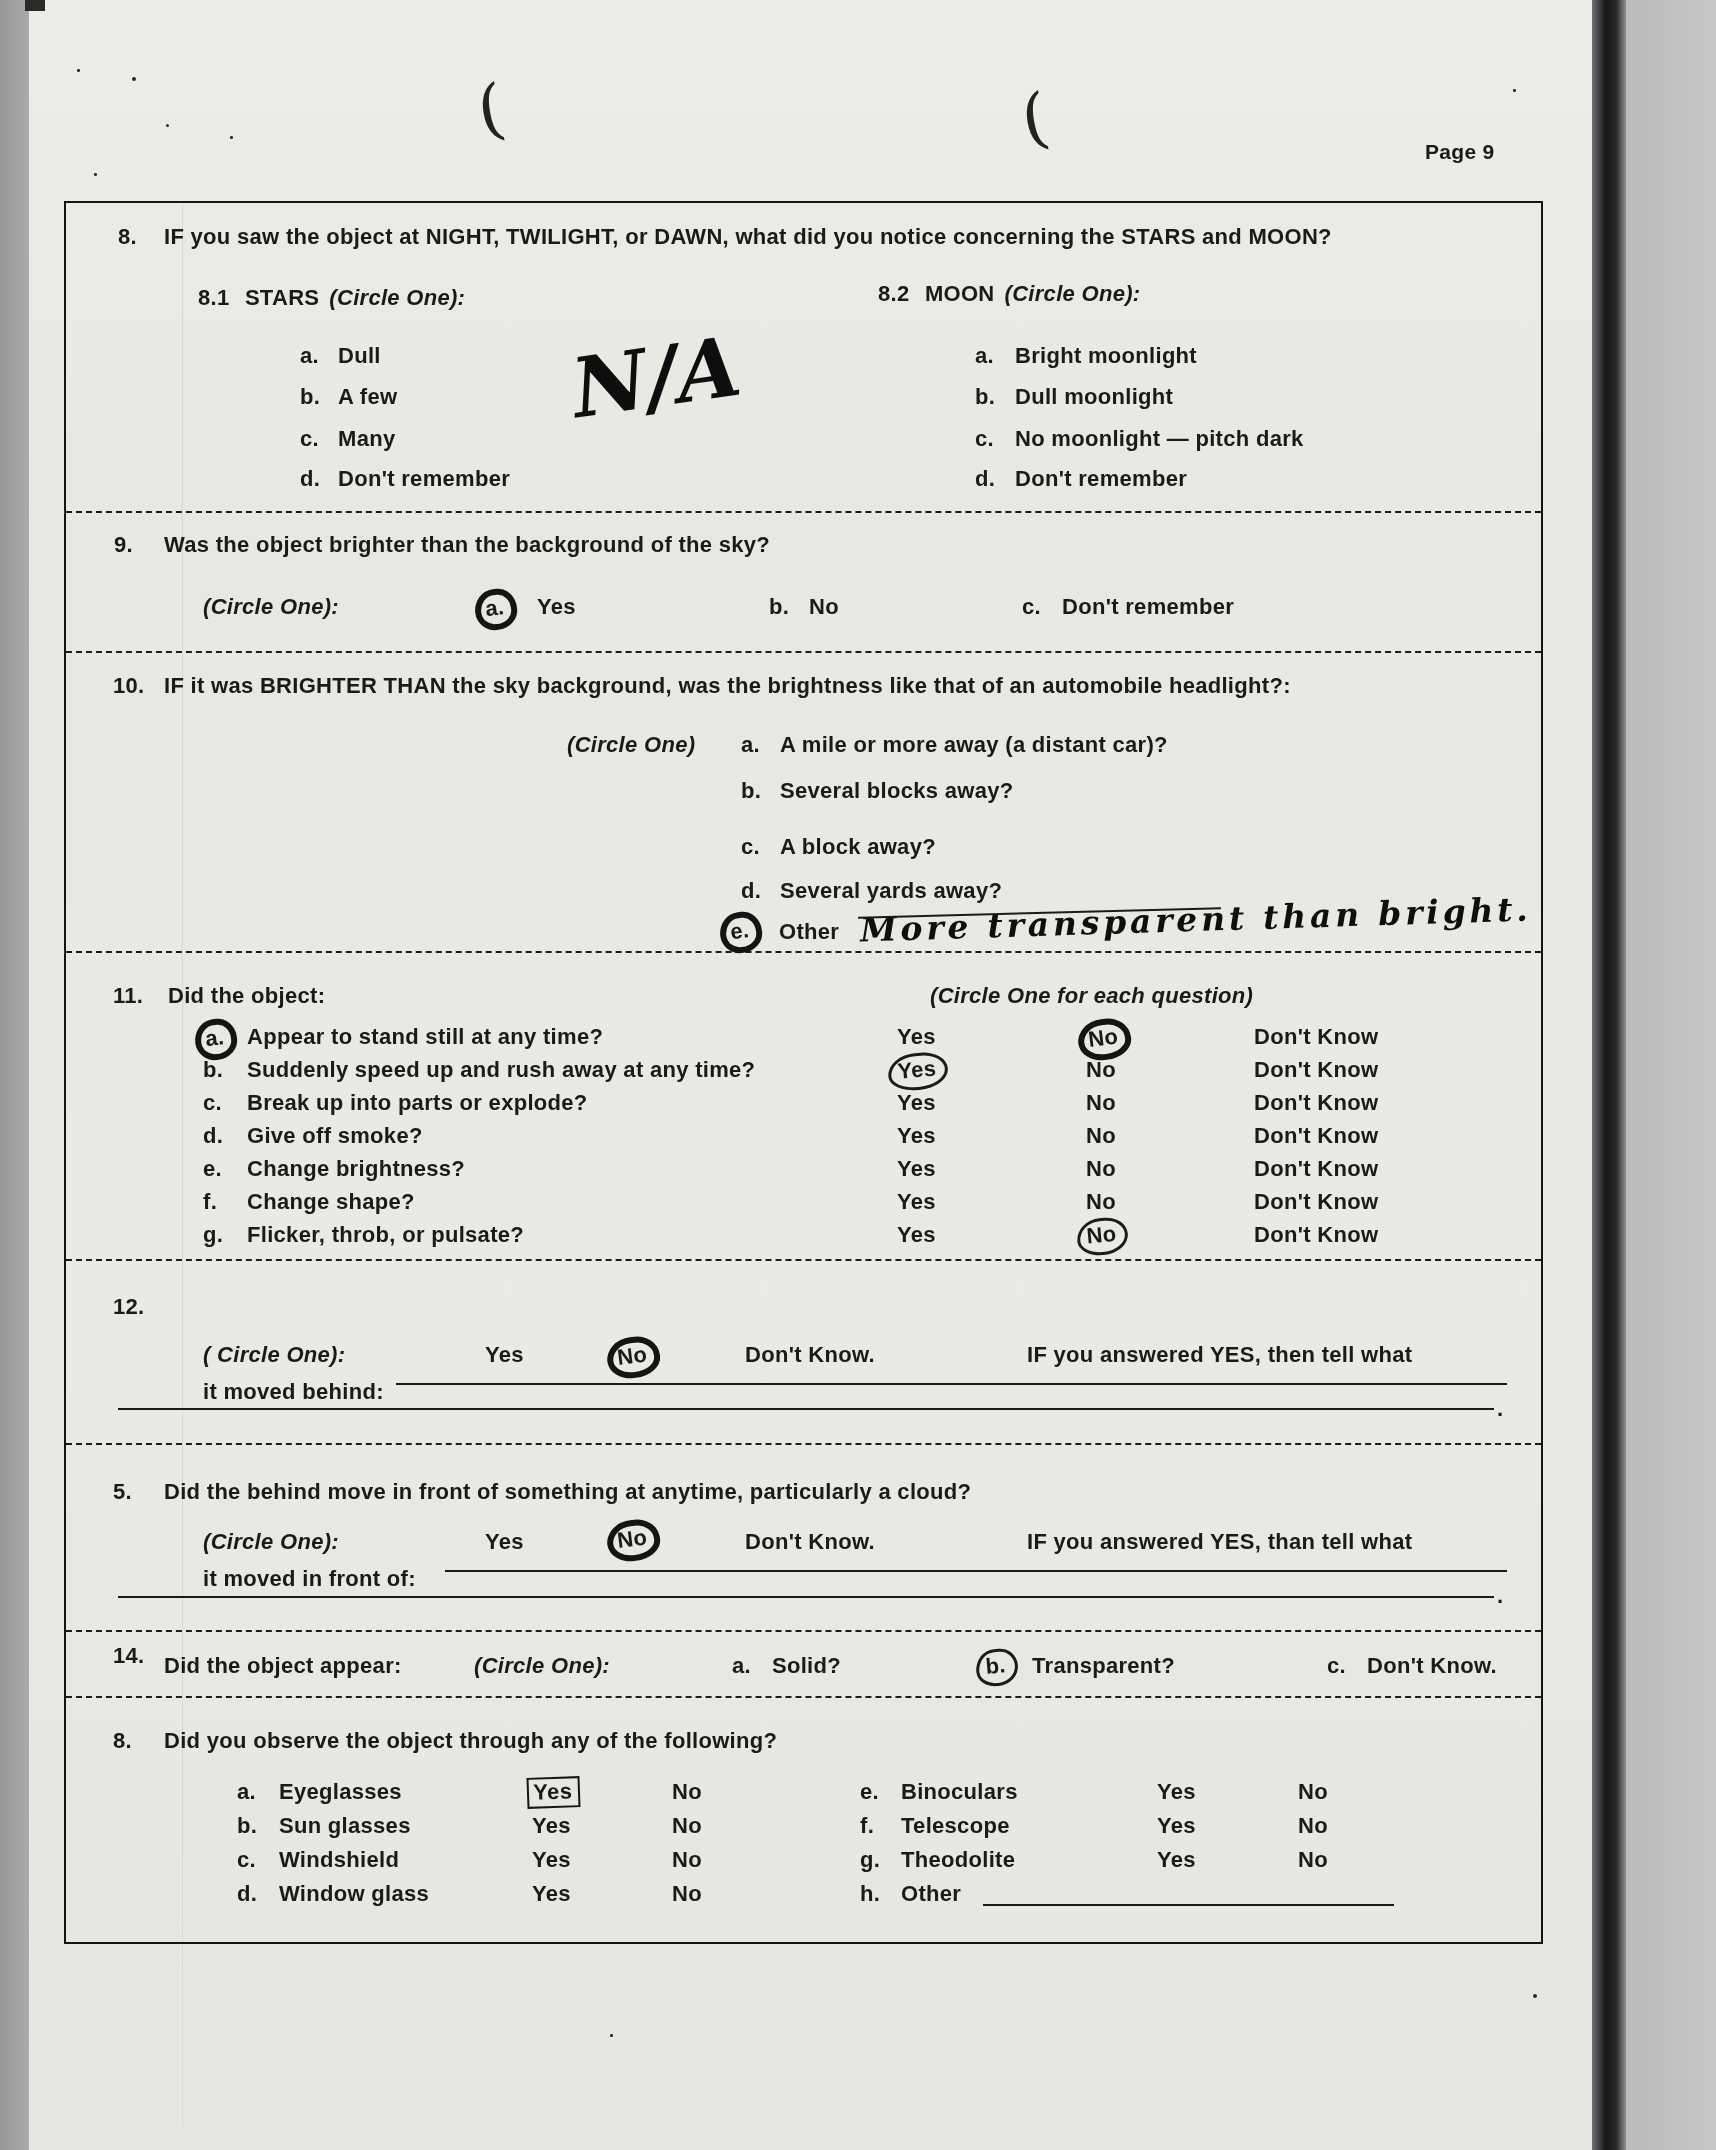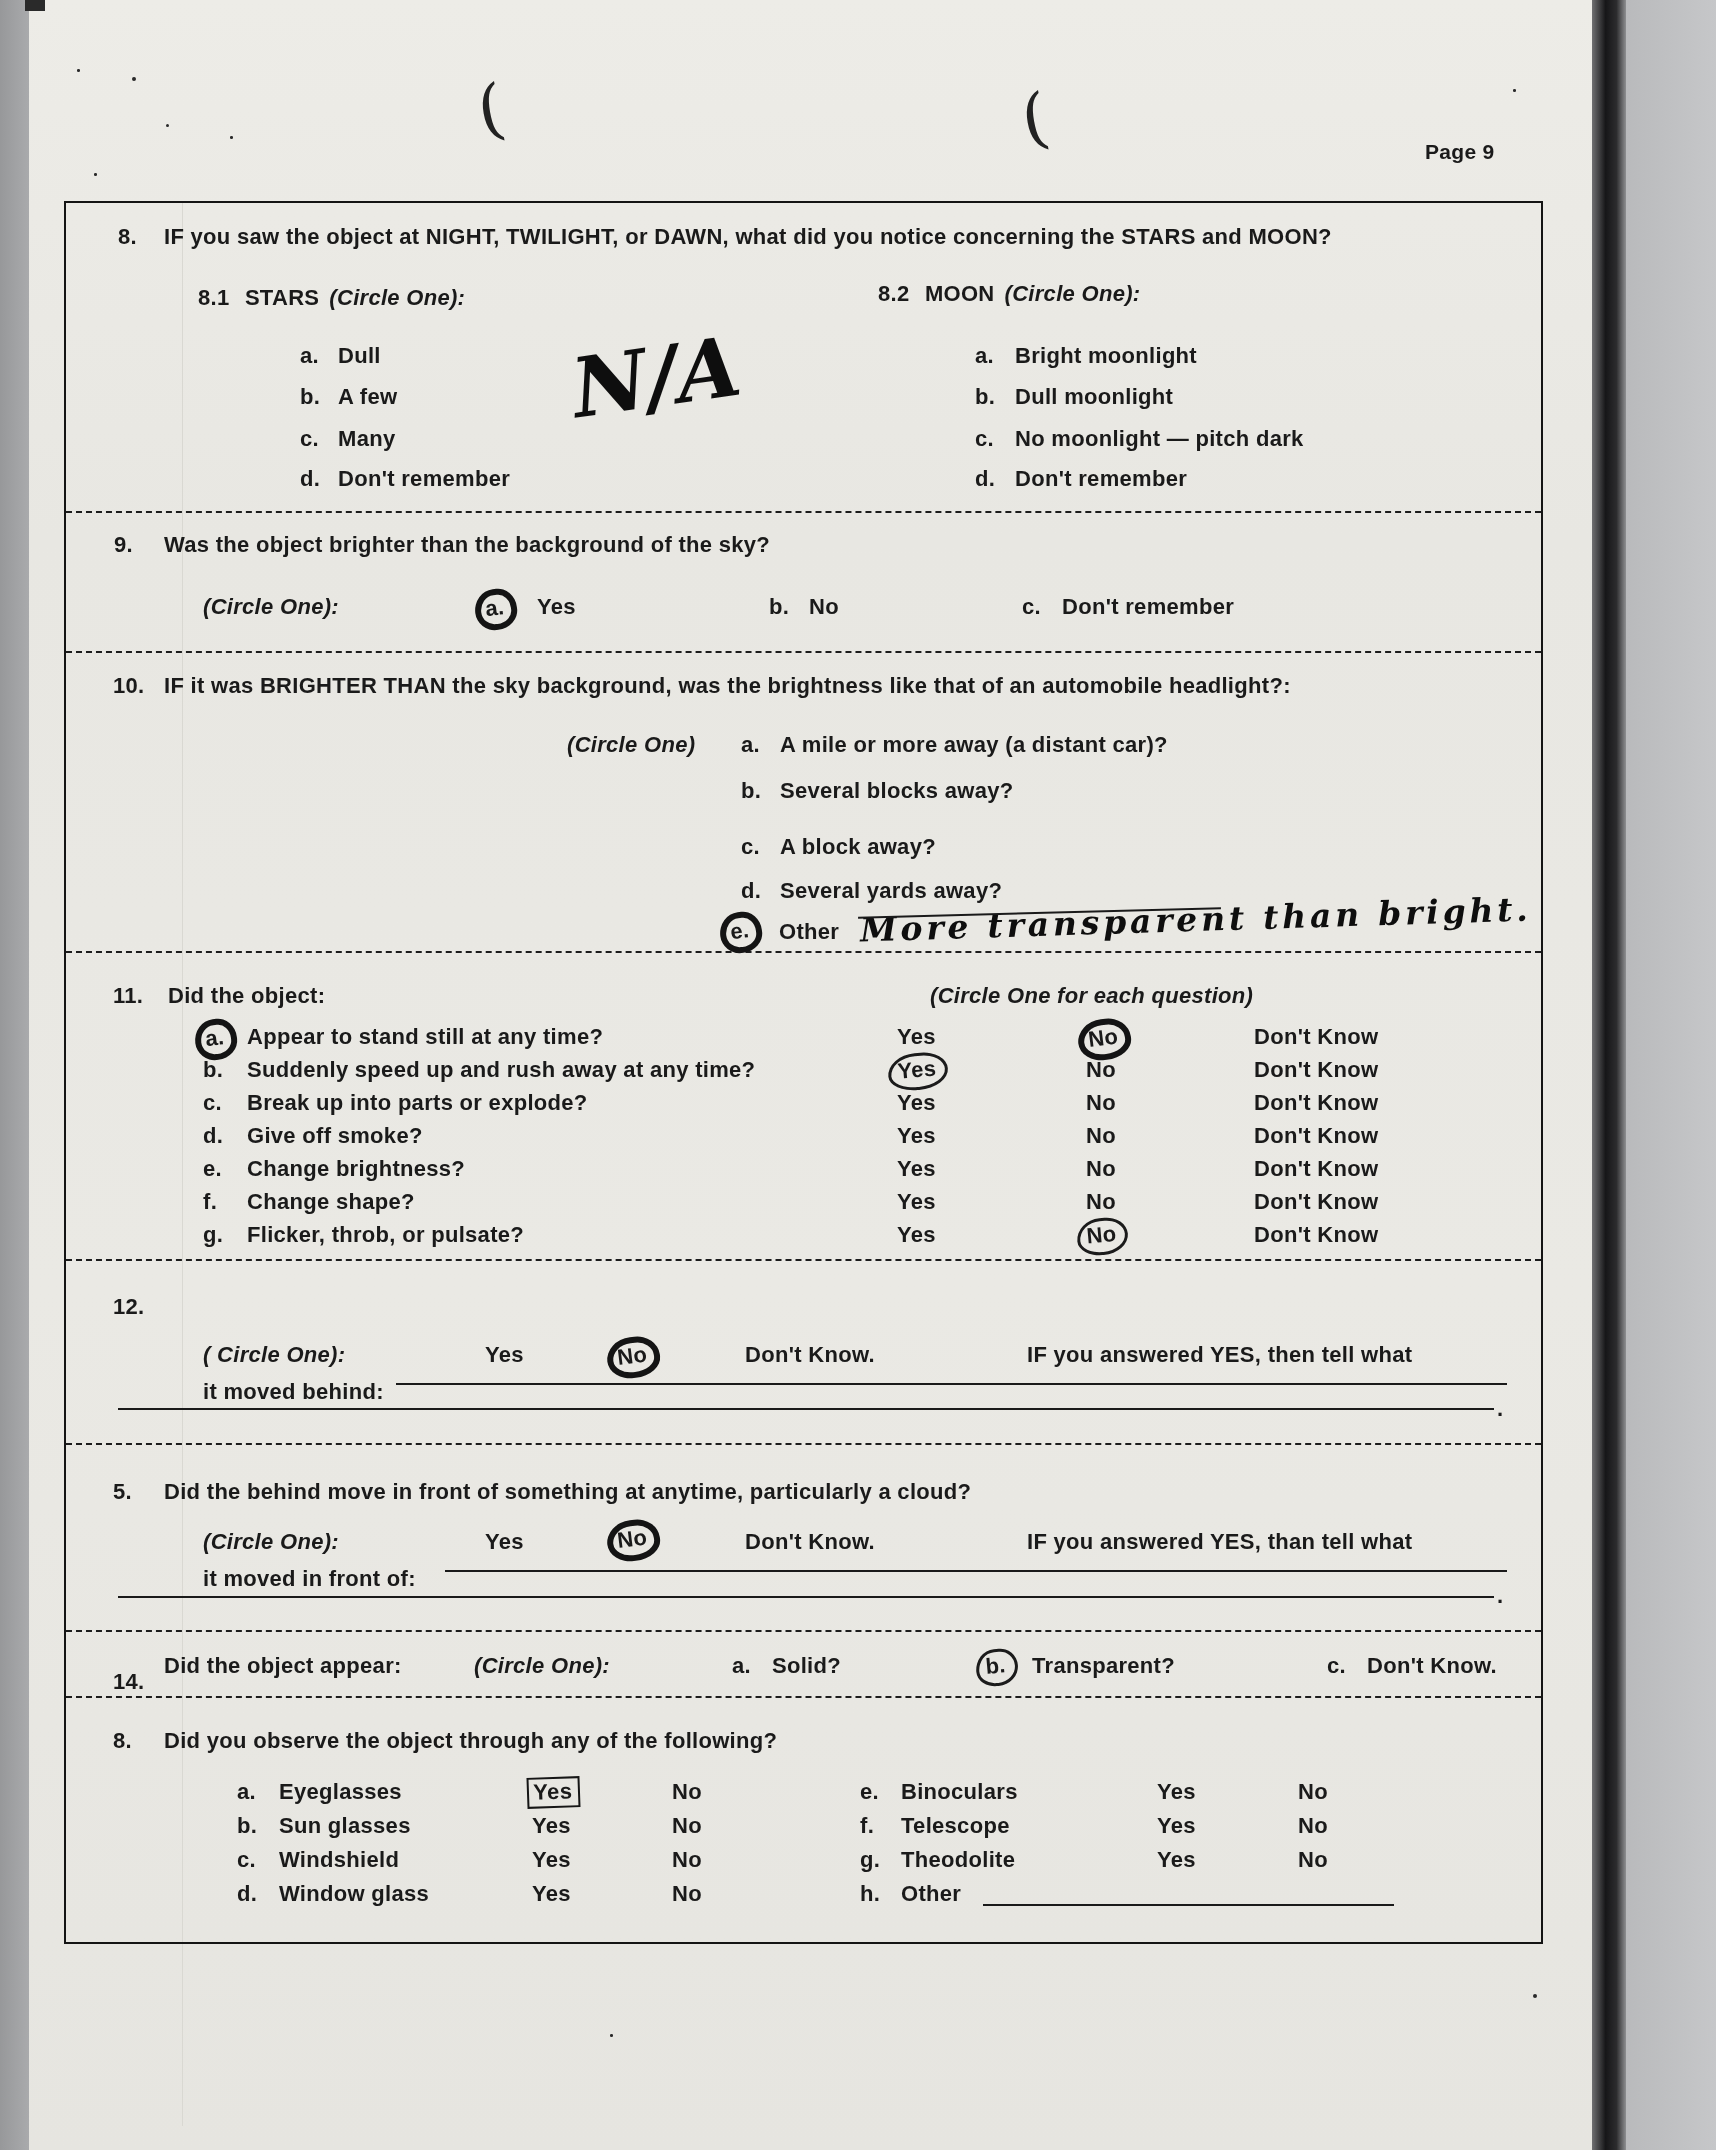--- a/index.html
+++ b/index.html
@@ -182,21 +182,21 @@
       <span class="t" style="left:679px;top:84px">Don't Know.</span>
       <span class="t" style="left:961px;top:84px">IF you answered YES, than tell what</span>
 
       <span class="t" style="left:137px;top:121px">it moved in front of:</span>
       <div class="ul" style="left:379px;top:125px;width:1062px"></div>
       <div class="ul" style="left:52px;top:151px;width:1376px"></div>
       <span class="t" style="left:1431px;top:138px">.</span>
     </section>
 
     <section class="sec" style="top:1429px;height:66px">
-      <span class="t" style="left:47px;top:37px">14.</span>
+      <span class="t" style="left:47px;top:11px">14.</span>
       <span class="t" style="left:98px;top:21px">Did the object appear:</span>
       <span class="t it" style="left:408px;top:21px">(Circle One):</span>
       <span class="t" style="left:666px;top:21px">a.</span>
       <span class="t" style="left:706px;top:21px">Solid?</span>
       <span class="t" style="left:919px;top:21px"><span class="circ">b.</span></span>
       <span class="t" style="left:966px;top:21px">Transparent?</span>
       <span class="t" style="left:1261px;top:21px">c.</span>
       <span class="t" style="left:1301px;top:21px">Don't Know.</span>
     </section>
 

